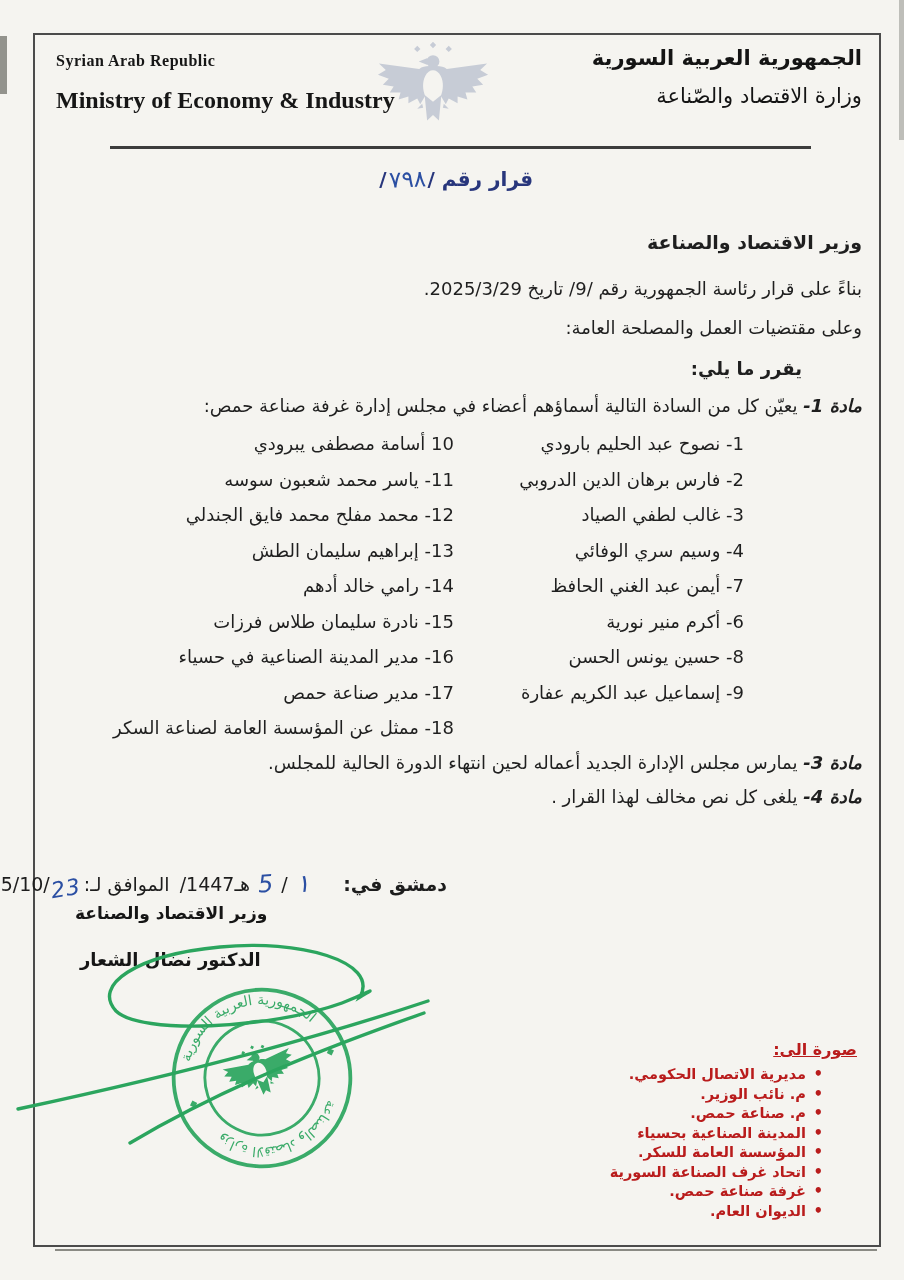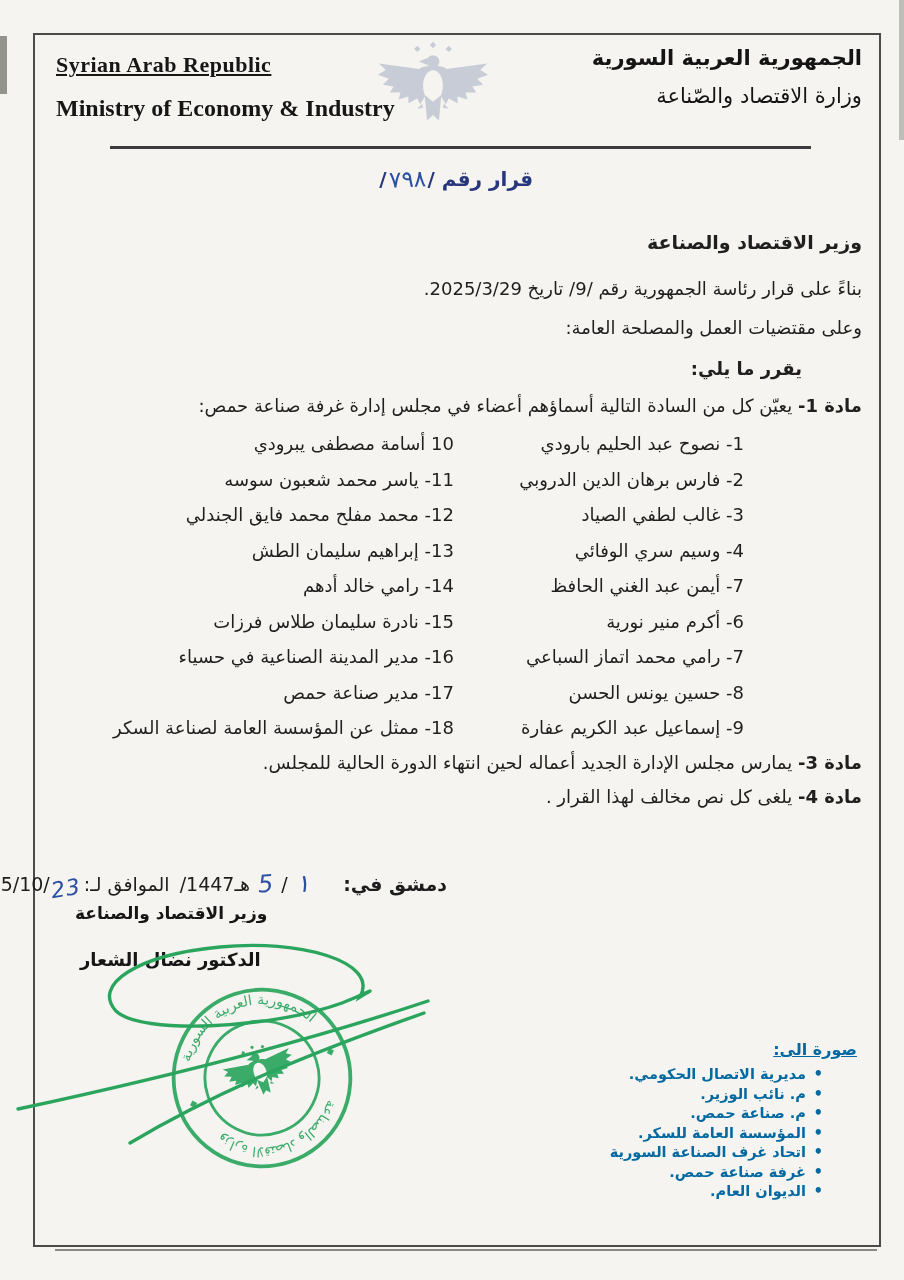--- a/index.html
+++ b/index.html
@@ -11,41 +11,41 @@
   
   .edge-mark-left{position:absolute;left:0;top:36px;width:7px;height:58px;background:#7a7a74;opacity:.8;}
   .edge-mark-right{position:absolute;right:0;top:0;width:5px;height:140px;background:#9a9a94;opacity:.6;}
 
   
   .frame{position:absolute;left:33px;top:33px;width:844px;height:1210px;border:2px solid #4b4b4b;}
   .frame-shadow{position:absolute;left:55px;top:1249px;width:822px;height:2px;background:#8a8a84;}
 
   
   .hdr-en{position:absolute;left:56px;top:52px;font-family:"Liberation Serif","DejaVu Serif",serif;color:#161616;}
-  .hdr-en .l1{font-size:22px;font-weight:bold;letter-spacing:.5px;text-decoration:underline;}
+  .hdr-en .l1{font-size:16px;font-weight:bold;letter-spacing:.5px;}
   .hdr-en .l2{font-size:24px;font-weight:bold;margin-top:17px;}
   .hdr-ar{position:absolute;right:42px;top:46px;text-align:right;direction:rtl;color:#141414;}
   .hdr-ar .l1{font-size:21px;font-weight:bold;}
   .hdr-ar .l2{font-size:21px;font-weight:normal;margin-top:14px;}
   .emblem{position:absolute;left:374px;top:40px;width:118px;height:104px;color:#c7ccd6;}
   .hdr-rule{position:absolute;left:110px;top:146px;width:701px;height:3px;background:#3c3c3c;}
 
   
   .decision{position:absolute;top:166px;right:371px;display:flex;direction:rtl;align-items:center;gap:2px;}
   .decision .printed{color:#28367c;font-weight:bold;font-size:20px;}
   .decision .hand{color:#2b4fa3;font-size:23px;letter-spacing:3px;transform:rotate(-2deg);}
 
   
   .doc-body{position:absolute;top:230px;right:42px;left:44px;direction:rtl;text-align:right;font-size:18px;color:#1f1f1f;}
   .minister-heading{font-size:19px;font-weight:bold;line-height:24px;}
   .preamble1{margin-top:22px;line-height:26px;}
   .preamble2{margin-top:13px;line-height:26px;}
   .decides{margin-top:15px;padding-right:60px;font-weight:bold;line-height:26px;}
   .article{line-height:30px;}
-  .article .lbl{font-weight:bold;}
+  .article .lbl{font-weight:bold;font-style:italic;}
   .article .txt{white-space:pre-line;}
   .article1{margin-top:11px;line-height:26px;}
   .members{margin-top:7px;display:grid;grid-template-columns:290px 345px;padding-right:118px;}
   .members ul{list-style:none;margin:0;padding:0;}
   .members li{line-height:35.5px;height:35.5px;white-space:nowrap;}
   .article2{margin-top:3px;}
   .article3{margin-top:2px;}
   .article4{margin-top:4px;}
 
   
@@ -59,21 +59,21 @@
   .equiv{margin:0 10px 0 4px;}
 
   
   .sig-title{position:absolute;left:75px;top:903px;font-size:17px;font-weight:bold;direction:rtl;color:#161616;}
   .sig-name{position:absolute;left:80px;top:949px;font-size:18px;font-weight:bold;direction:rtl;color:#161616;}
 
   .stamp{position:absolute;left:167px;top:983px;width:190px;height:190px;transform:rotate(-18deg);opacity:.92;}
   .signature-strokes{position:absolute;left:8px;top:935px;width:430px;height:245px;pointer-events:none;}
 
   
-  .copies{position:absolute;right:47px;top:1040px;width:300px;direction:rtl;text-align:right;color:#0369a1;}
+  .copies{position:absolute;right:47px;top:1040px;width:300px;direction:rtl;text-align:right;color:#b91c1c;}
   .copies-heading{font-size:16px;font-weight:bold;text-decoration:underline;}
   .copies ul{list-style:none;margin:6px 0 0;padding:0;font-weight:bold;}
   .copies li{position:relative;padding-right:51px;font-size:14.5px;line-height:19.5px;}
   .copies li::before{content:"•";position:absolute;right:34px;top:0;font-size:15px;}
 </style>
 </head>
 <body>
 
 <svg width="0" height="0" style="position:absolute">
   <defs>
@@ -130,21 +130,20 @@
 
     <div class="members">
       <ul>
 
       <li class="member">1- نصوح عبد الحليم بارودي</li>
           <li class="member">2- فارس برهان الدين الدروبي</li>
           <li class="member">3- غالب لطفي الصياد</li>
           <li class="member">4- وسيم سري الوفائي</li>
           <li class="member">7- أيمن عبد الغني الحافظ</li>
           <li class="member">6- أكرم منير نورية</li>
-          <li class="member">7- رامي محمد اتماز السباعي</li>
           <li class="member">8- حسين يونس الحسن</li>
           <li class="member">9- إسماعيل عبد الكريم عفارة</li>
         </ul>
       <ul>
 
       <li class="member">10 أسامة مصطفى يبرودي</li>
           <li class="member">11- ياسر محمد شعبون سوسه</li>
           <li class="member">12- محمد مفلح محمد فايق الجندلي</li>
           <li class="member">13- إبراهيم سليمان الطش</li>
           <li class="member">14- رامي خالد أدهم</li>
@@ -206,20 +205,21 @@
     </g>
   </svg>
 
   <div class="copies">
     <div class="copies-heading">صورة الى:</div>
     <ul>
 
     <li>مديرية الاتصال الحكومي.</li>
         <li>م. نائب الوزير.</li>
         <li>م. صناعة حمص.</li>
+        <li>المدينة الصناعية بحسياء</li>
         <li>المؤسسة العامة للسكر.</li>
         <li>اتحاد غرف الصناعة السورية</li>
         <li>غرفة صناعة حمص.</li>
         <li>الديوان العام.</li>
       </ul>
   </div>
 
 </div>
 
 </body></html>

